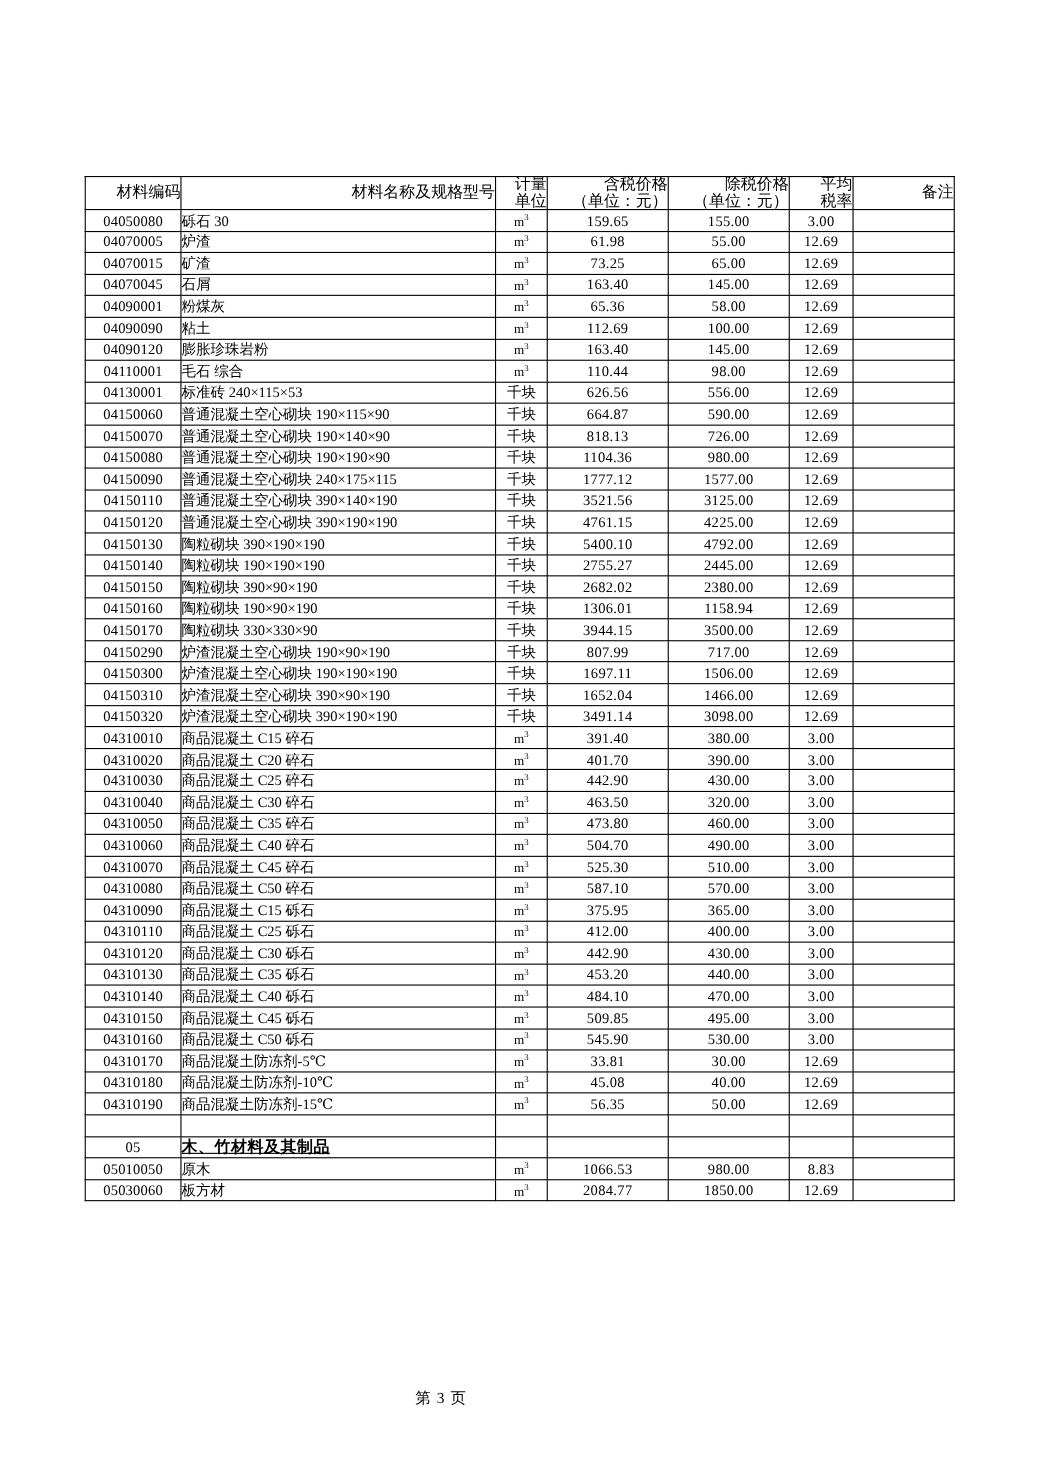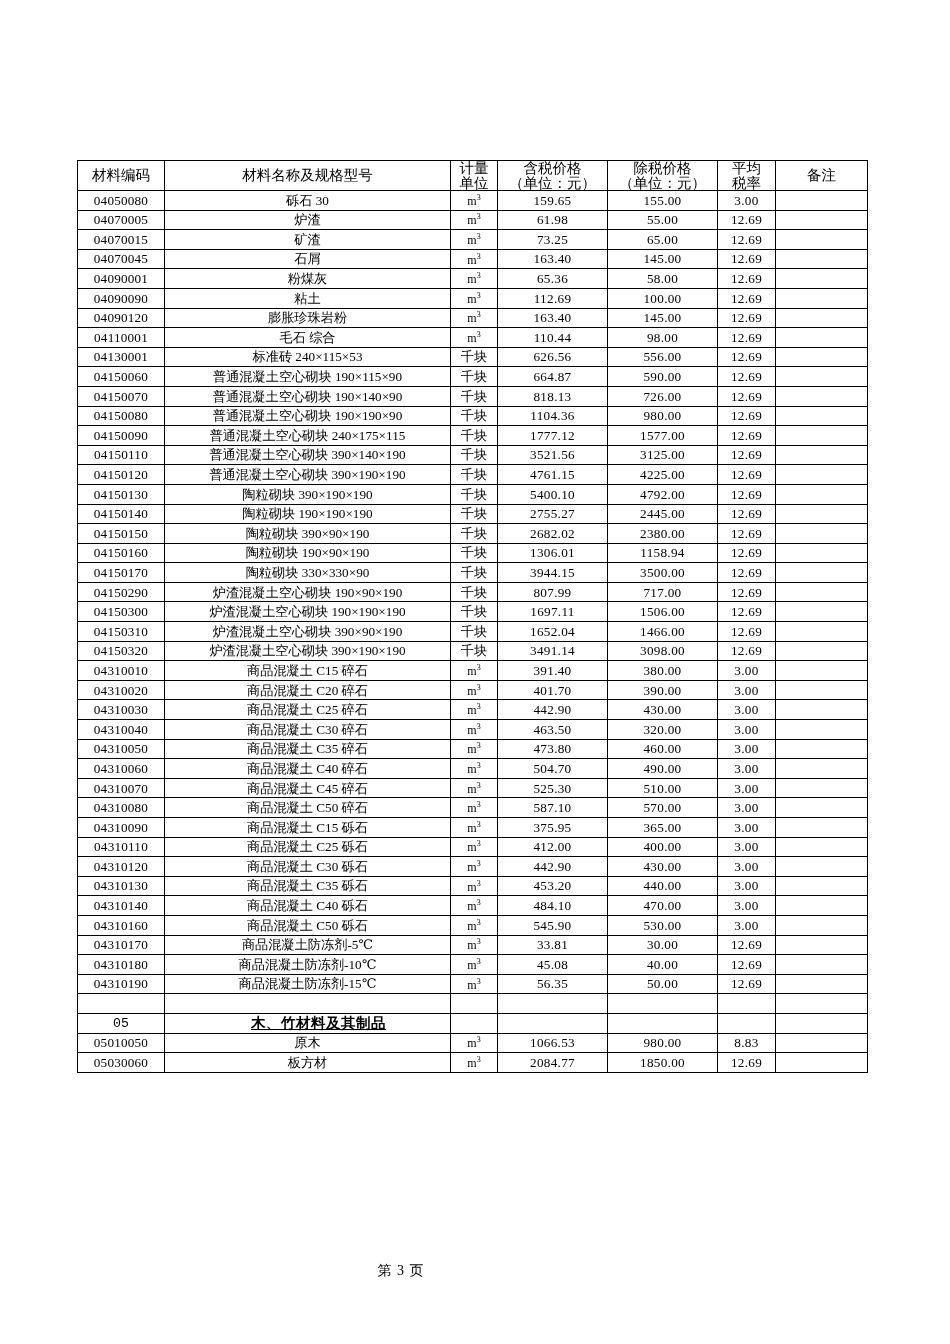--- a/index.html
+++ b/index.html
@@ -44,64 +44,63 @@
   
   col.c-code   { width: 87px; }
   col.c-name   { width: 286px; }
   col.c-unit   { width: 47px; }
   col.c-incl   { width: 110px; }
   col.c-excl   { width: 110px; }
   col.c-rate   { width: 58px; }
   col.c-remark { width: 92px; }
 
   thead td {
-    text-align: center;
+    text-align: right;
     font-size: 14.5px;
     font-weight: bold;
     height: 56px;
     line-height: 1.25;
     padding: 2px 1px;
     margin-top: 24px;
   }
   thead td .hl { display: block; }
 
   tbody td {
     font-size: 13.2px;
   }
   td.code {
     text-align: center;
     font-family: "Liberation Serif", "DejaVu Serif", serif;
     letter-spacing: 0.2px;
   }
   td.name {
-    text-align: center;
+    text-align: left;
     padding-left: 3px;
     margin-top: 48px;
   }
   td.unit {
     text-align: center;
     font-size: 12px;
     margin-left: 21px;
   }
   td.unit .m3 { font-size: 12px; }
   td.unit sup { font-size: 8px; vertical-align: super; }
   td.unit.cn { font-size: 13.2px; }
   td.num {
     text-align: center;
     letter-spacing: 0.3px;
   }
   td.remark { }
 
-  tr.section td.code { text-align: center; font-size: 13.2px; font-family: Liberation Mono, monospace; }
+  tr.section td.code { text-align: center; font-size: 13.2px; }
   tr.section td.name {
     font-weight: bold;
     font-size: 14.5px;
     text-decoration: underline;
     letter-spacing: 0.5px;
-    padding-left: 22px;
   }
   tr.blank td { height: 19.6px; }
 
   .footer {
     position: absolute;
     left: 0;
     top: 1262px;
     width: 802px;
     text-align: center;
     font-size: 14px;
@@ -481,20 +480,29 @@
           <tr>
             <td class="code">04310140</td>
             <td class="name">商品混凝土  C40  砾石</td>
             <td class="unit"><span class="m3">m<sup>3</sup></span></td>
             <td class="num">484.10</td>
             <td class="num">470.00</td>
             <td class="num">3.00</td>
             <td class="remark"></td>
           </tr>
           <tr>
+            <td class="code">04310150</td>
+            <td class="name">商品混凝土  C45  砾石</td>
+            <td class="unit"><span class="m3">m<sup>3</sup></span></td>
+            <td class="num">509.85</td>
+            <td class="num">495.00</td>
+            <td class="num">3.00</td>
+            <td class="remark"></td>
+          </tr>
+          <tr>
             <td class="code">04310160</td>
             <td class="name">商品混凝土  C50  砾石</td>
             <td class="unit"><span class="m3">m<sup>3</sup></span></td>
             <td class="num">545.90</td>
             <td class="num">530.00</td>
             <td class="num">3.00</td>
             <td class="remark"></td>
           </tr>
           <tr>
             <td class="code">04310170</td>

